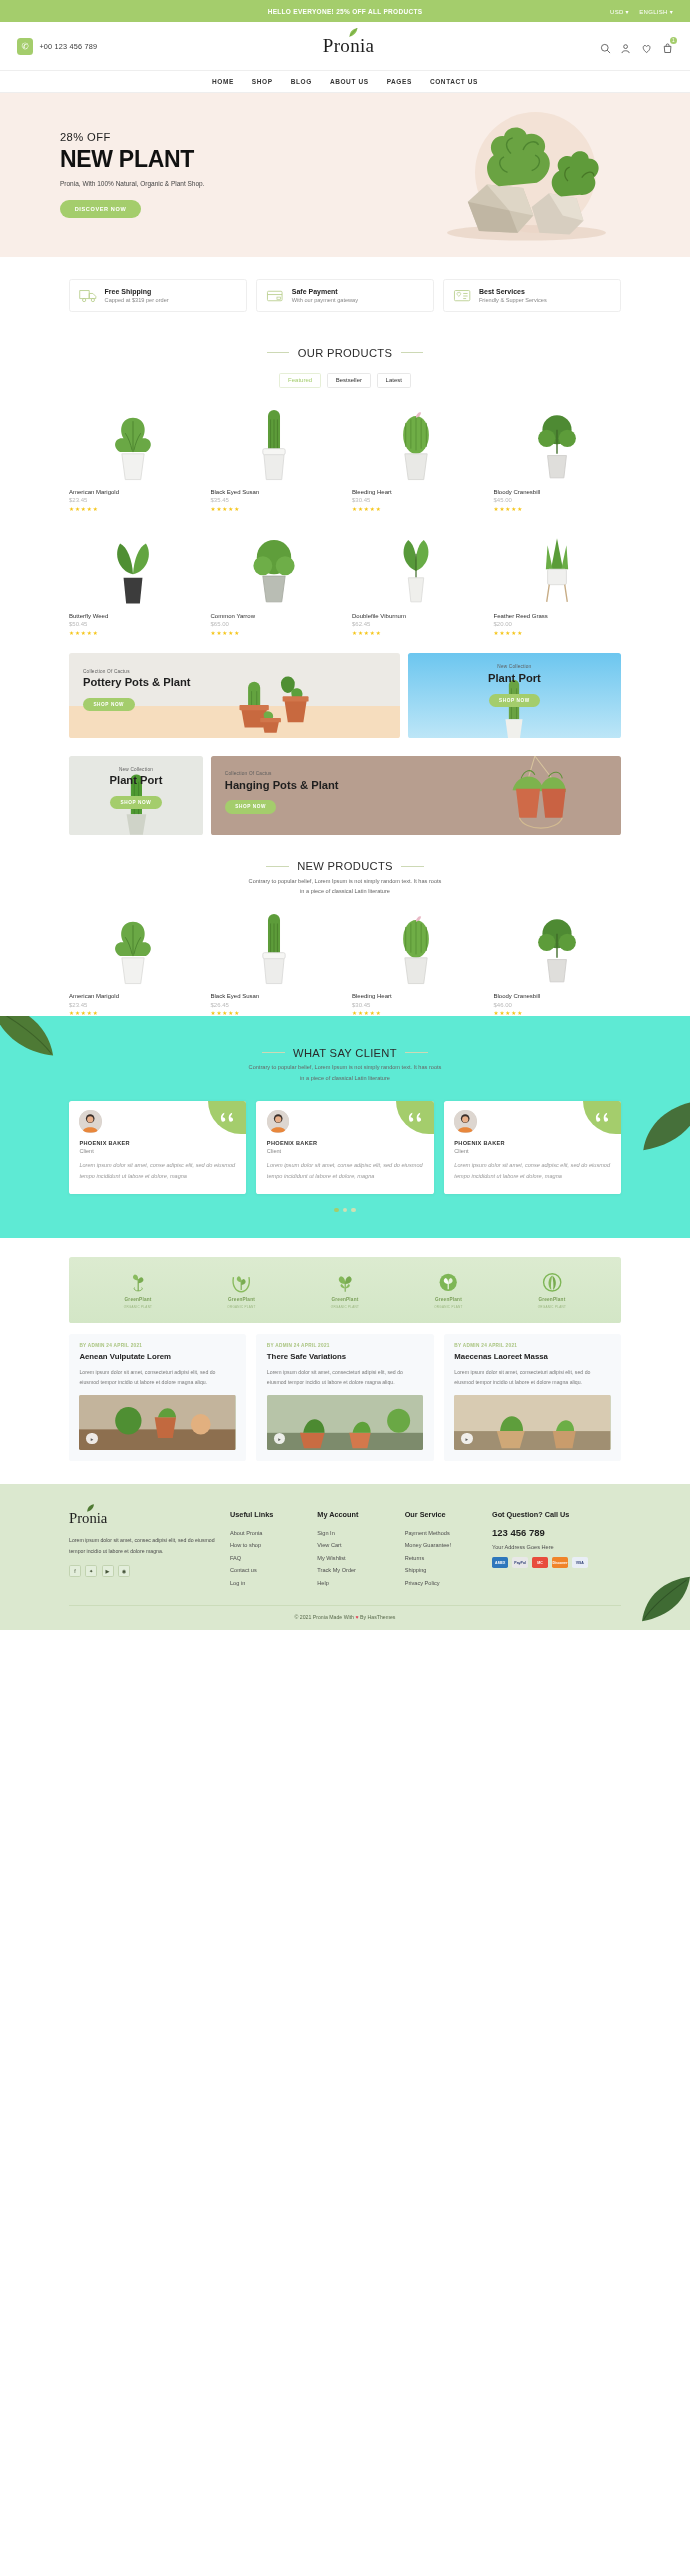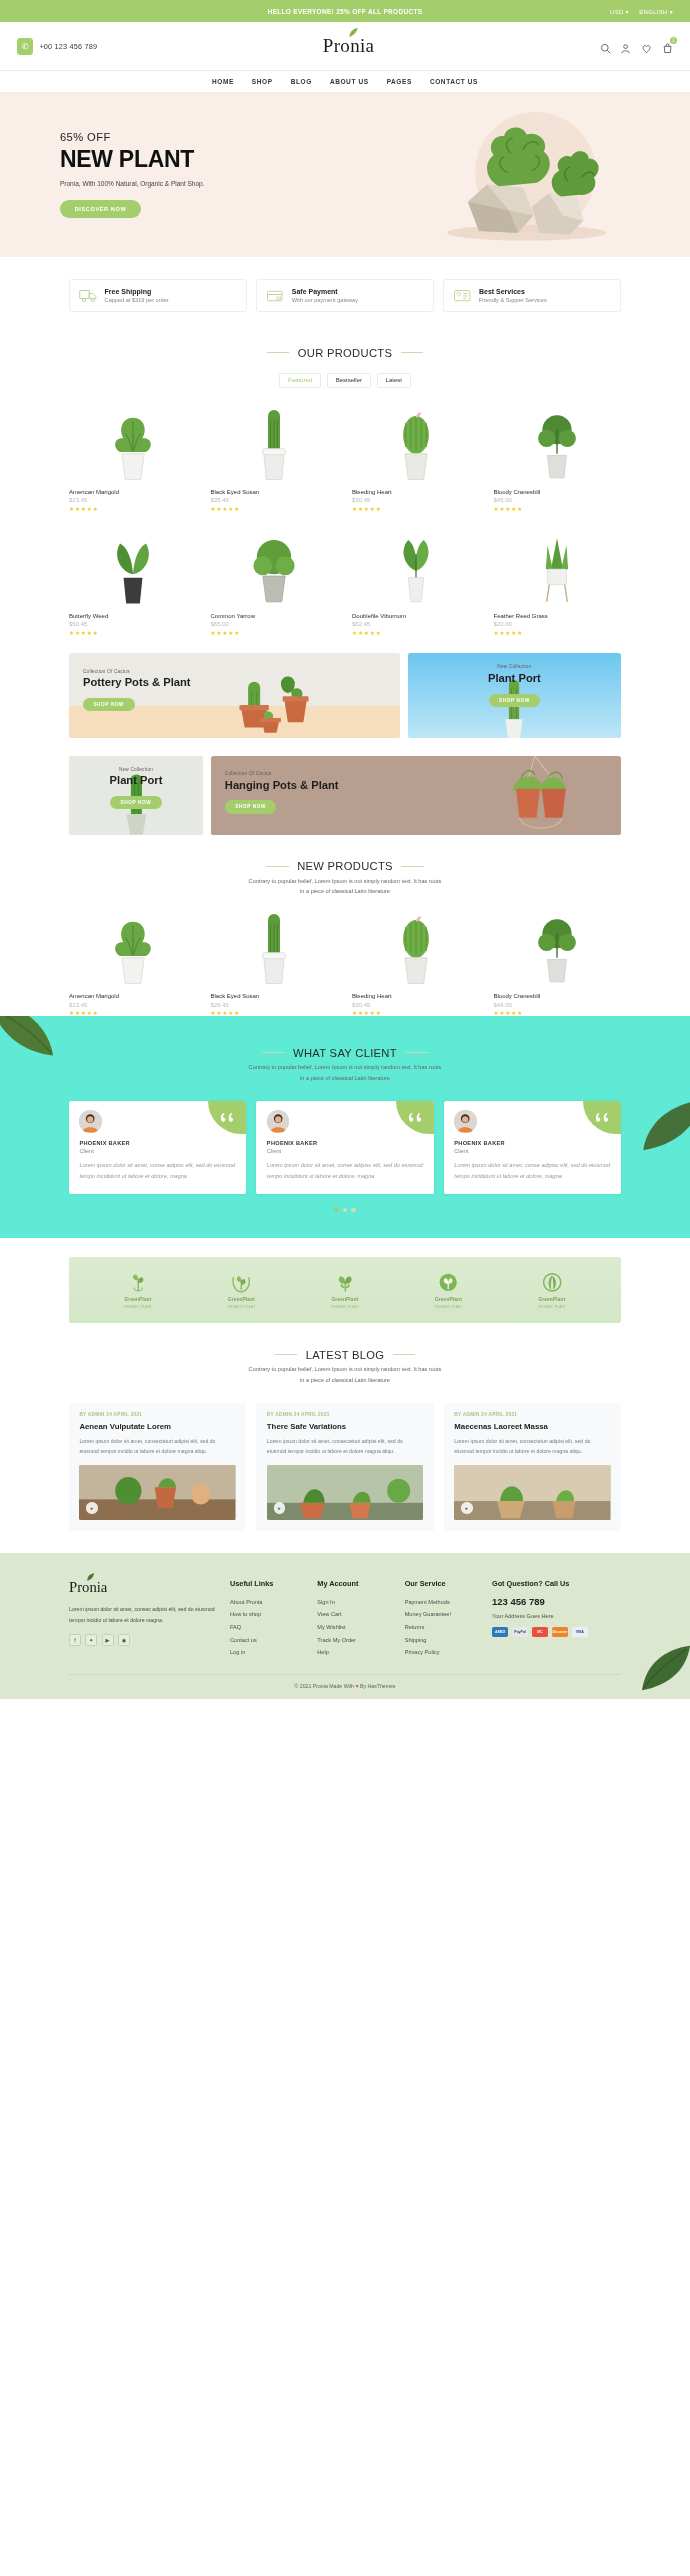--- a/index.html
+++ b/index.html
@@ -174,21 +174,21 @@
   <a>SHOP</a>
   <a>BLOG</a>
   <a>ABOUT US</a>
   <a>PAGES</a>
   <a>CONTACT US</a>
 </div>
 
 <div class="hero">
   <div class="inner">
     <div class="hero-txt">
-      <div class="hero-off">65% OFF</div>
+      <div class="hero-off">28% OFF</div>
       <div class="hero-h1">NEW PLANT</div>
       <div class="hero-sub">Pronia, With 100% Natural, Organic &amp; Plant Shop.</div>
       <button class="btn-green">DISCOVER NOW</button>
     </div>
     <div class="hero-img">
       <div class="hero-circle"></div>
       <svg width="259" height="164" viewBox="0 0 300 190" style="position:absolute;inset:0">
         <ellipse cx="150" cy="162" rx="92" ry="9" fill="#e7d2c2" opacity=".7"></ellipse>
         <path d="M95 160 L82 126 L104 106 L146 110 L158 142 L140 162 Z" fill="#cfc6b4"></path>
         <path d="M104 106 L146 110 L158 142 L130 136 Z" fill="#ded6c6"></path>
@@ -620,27 +620,20 @@
         <svg width="22.4" height="22.4" viewBox="0 0 26 26">
           <circle cx="13" cy="12" r="10" fill="none" stroke="#6fae42" stroke-width="1.6"></circle>
           <path d="M12 21 C7 16,8 7,13 4 C12 9,11 15,12 21 Z" fill="#76b047"></path>
           <path d="M14 21 C19 16,18 7,13 4 C14 9,15 15,14 21 Z" fill="#68a13b"></path>
         </svg>
         <div class="brand-name">GreenPlant</div>
         <div class="brand-sub">ORGANIC PLANT</div>
       </div>
     </div>
 
-  <div class="sec-head">
-    <div class="sec-title">LATEST BLOG</div>
-    <div class="sec-desc">
-      <div>Contrary to popular belief, Lorem Ipsum is not simply random text. It has roots</div>
-      <div>in a piece of classical Latin literature</div>
-    </div>
-  </div>
   <div class="bgrid" id="blog-grid">
       <div class="bcard">
         <div class="bmeta">BY ADMIN  24 APRIL 2021</div>
         <div class="btitle">Aenean Vulputate Lorem</div>
         <div class="bexc">Lorem ipsum dolor sit amet, consecteturi adipisi elit, sed do eiusmod tempor incidio ut labore et dolore magna aliqu.</div>
         <div class="bimg"><svg width="100%" height="55" viewBox="0 0 190 64" preserveAspectRatio="none">
             <rect width="190" height="64" fill="#c3b49c"></rect>
             <rect y="40" width="190" height="24" fill="#8d6f4f"></rect>
             <circle cx="60" cy="30" r="16" fill="#4f8f33"></circle>
             <path d="M92 26 h26 l-4 24 h-18 Z" fill="#c2693f"></path>

